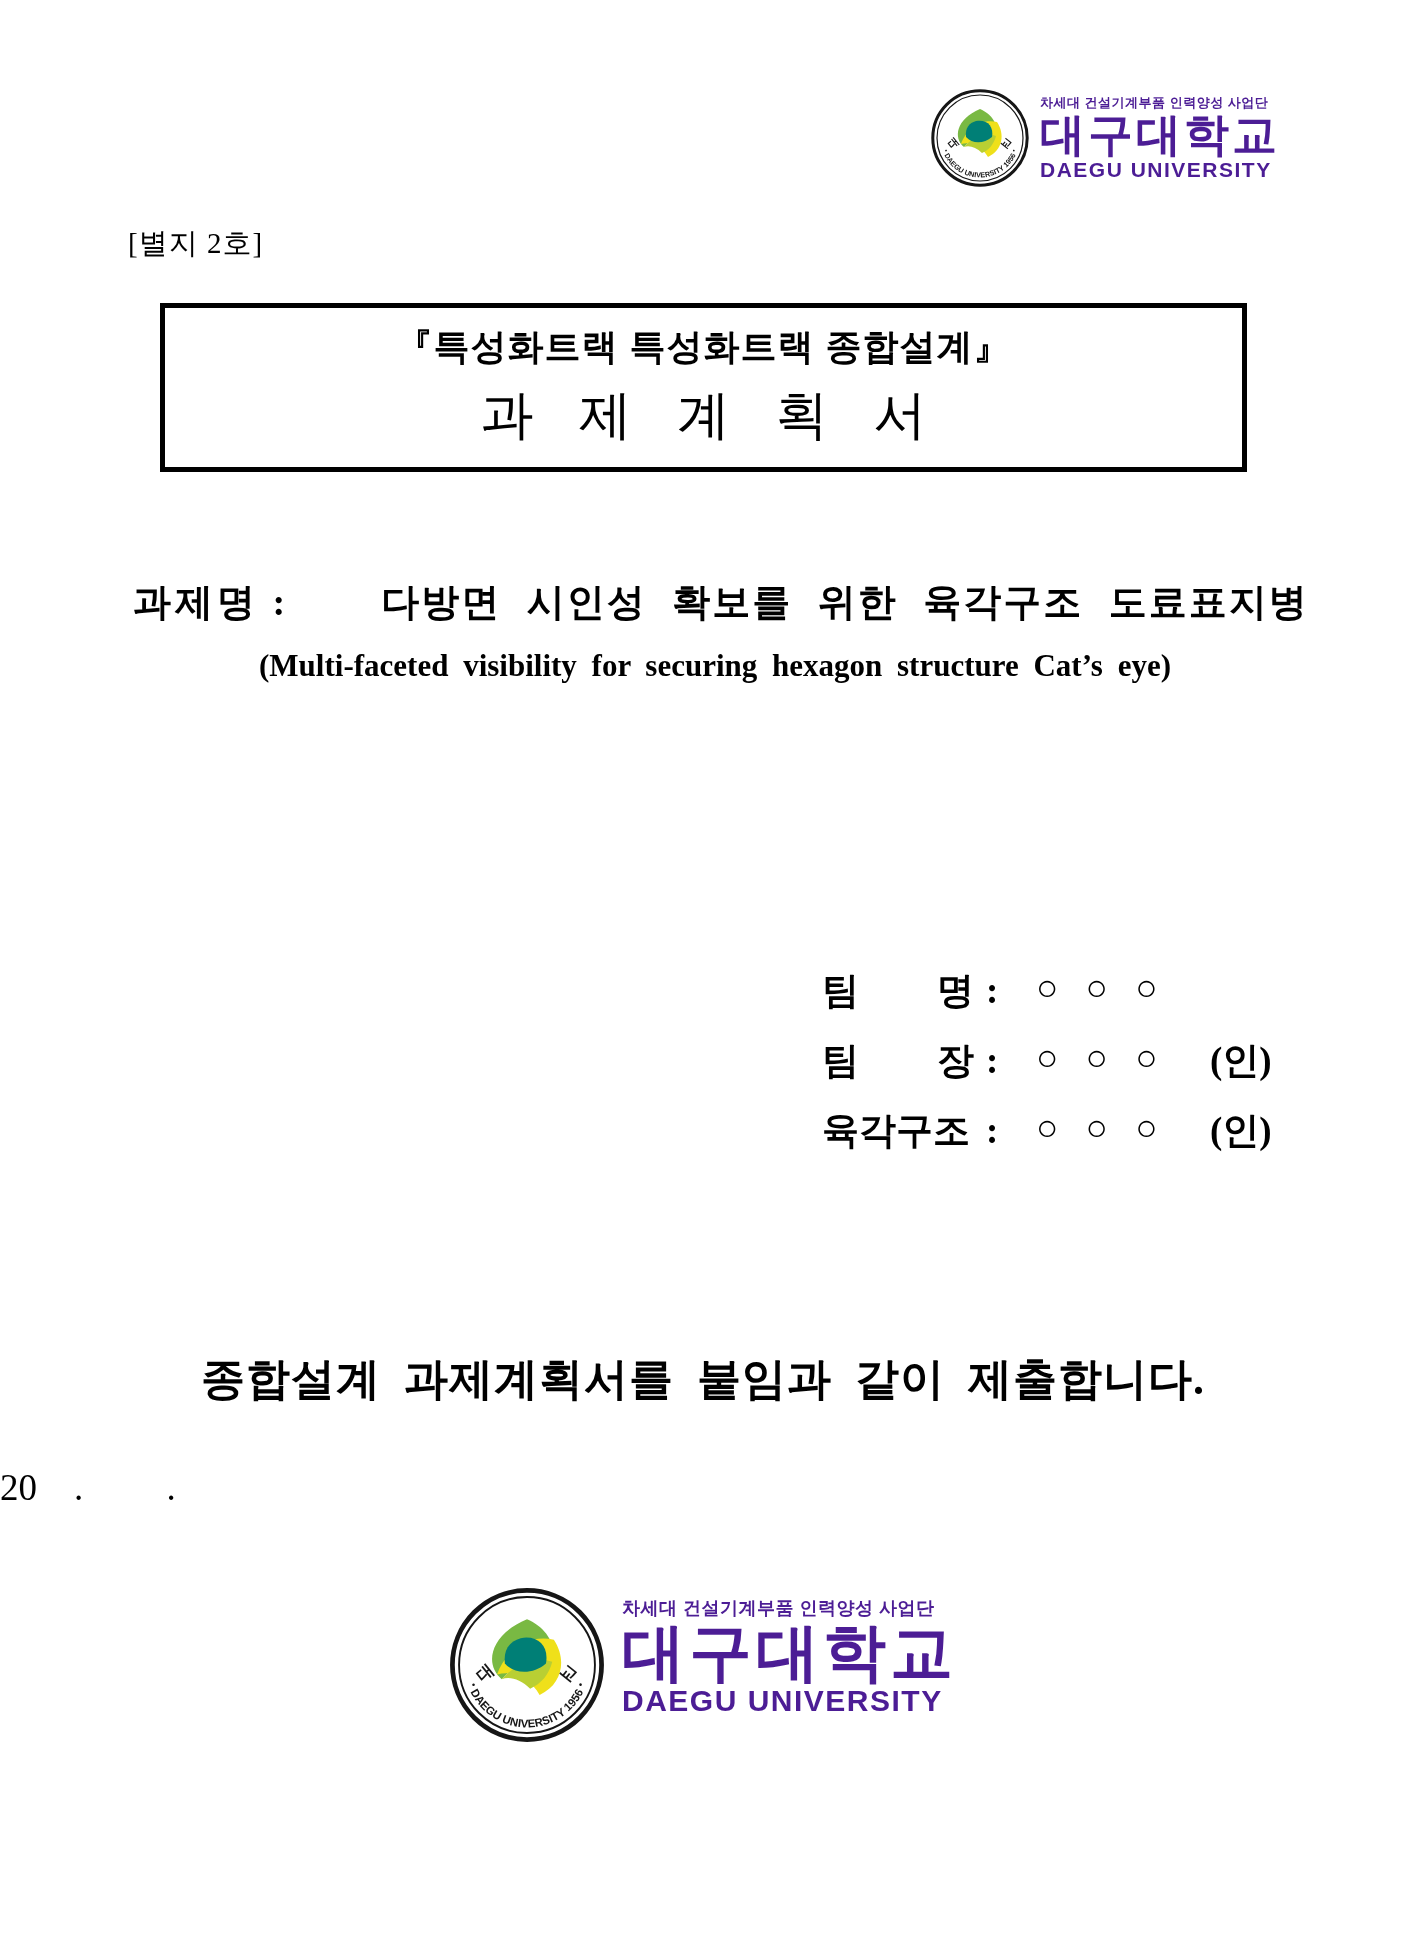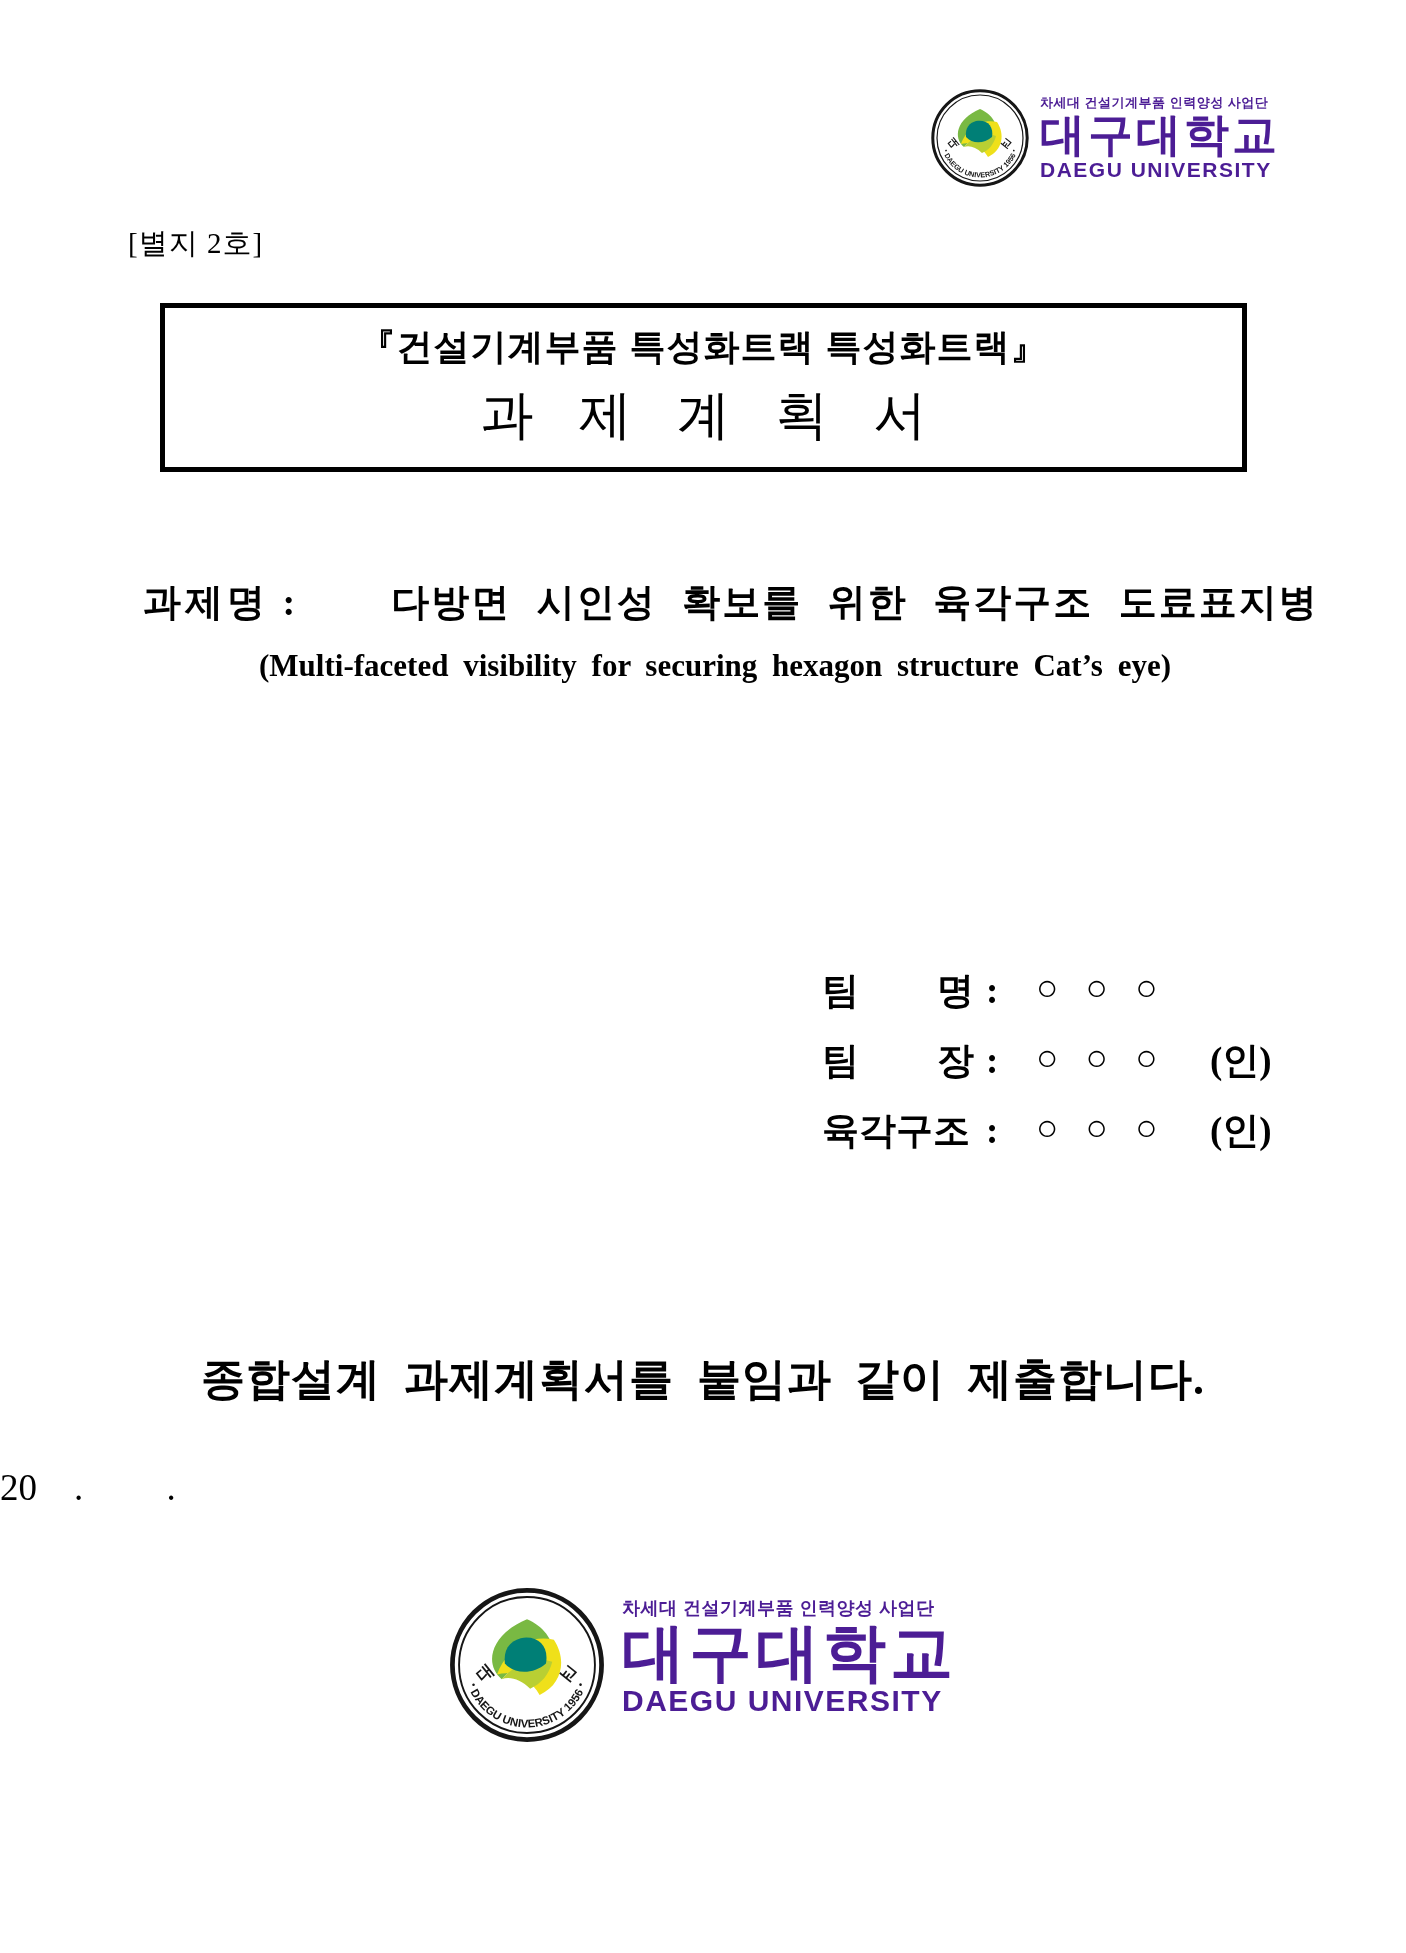--- a/index.html
+++ b/index.html
@@ -43,21 +43,21 @@
     display:flex;flex-direction:column;align-items:center;justify-content:center;gap:8px;
   }
   .program-title{
     font-family:"Liberation Sans","DejaVu Sans",sans-serif;
     font-size:36px;font-weight:800;letter-spacing:1px;white-space:nowrap;
   }
   .doc-title{font-size:53px;font-weight:400;letter-spacing:16px;white-space:nowrap;margin-left:16px;}
 
   .project-line{
     position:absolute;top:577px;left:133px;
-    font-size:38px;font-weight:700;display:flex;gap:92px;white-space:nowrap;margin-left:10px;
+    font-size:38px;font-weight:700;display:flex;gap:92px;white-space:nowrap;
   }
   .project-label{letter-spacing:4px;}
   .project-kr{letter-spacing:2px;word-spacing:14px;}
 
   .project-en{
     position:absolute;top:648px;left:12px;width:100%;text-align:center;
     font-size:31px;font-weight:700;word-spacing:7px;white-space:nowrap;
   }
 
   .signatures{position:absolute;top:966px;left:822px;font-size:37px;font-weight:700;}
@@ -105,21 +105,21 @@
     <div class="logo-text">
       <span class="program">차세대 건설기계부품 인력양성 사업단</span>
       <span class="uni-kr">대구대학교</span>
       <span class="uni-en">DAEGU UNIVERSITY</span>
     </div>
   </div>
 
   <div class="annex">[별지 2호]</div>
 
   <div class="title-box">
-    <div class="program-title">『건설기계부품 특성화트랙 특성화트랙』</div>
+    <div class="program-title">『특성화트랙 특성화트랙 종합설계』</div>
     <div class="doc-title">과 제 계 획 서</div>
   </div>
 
   <div class="project-line">
     <span class="project-label">과제명 :</span>
     <span class="project-kr">다방면 시인성 확보를 위한 육각구조 도료표지병</span>
   </div>
   <div class="project-en">(Multi-faceted visibility for securing hexagon structure Cat’s eye)</div>
 
   <div class="signatures">

